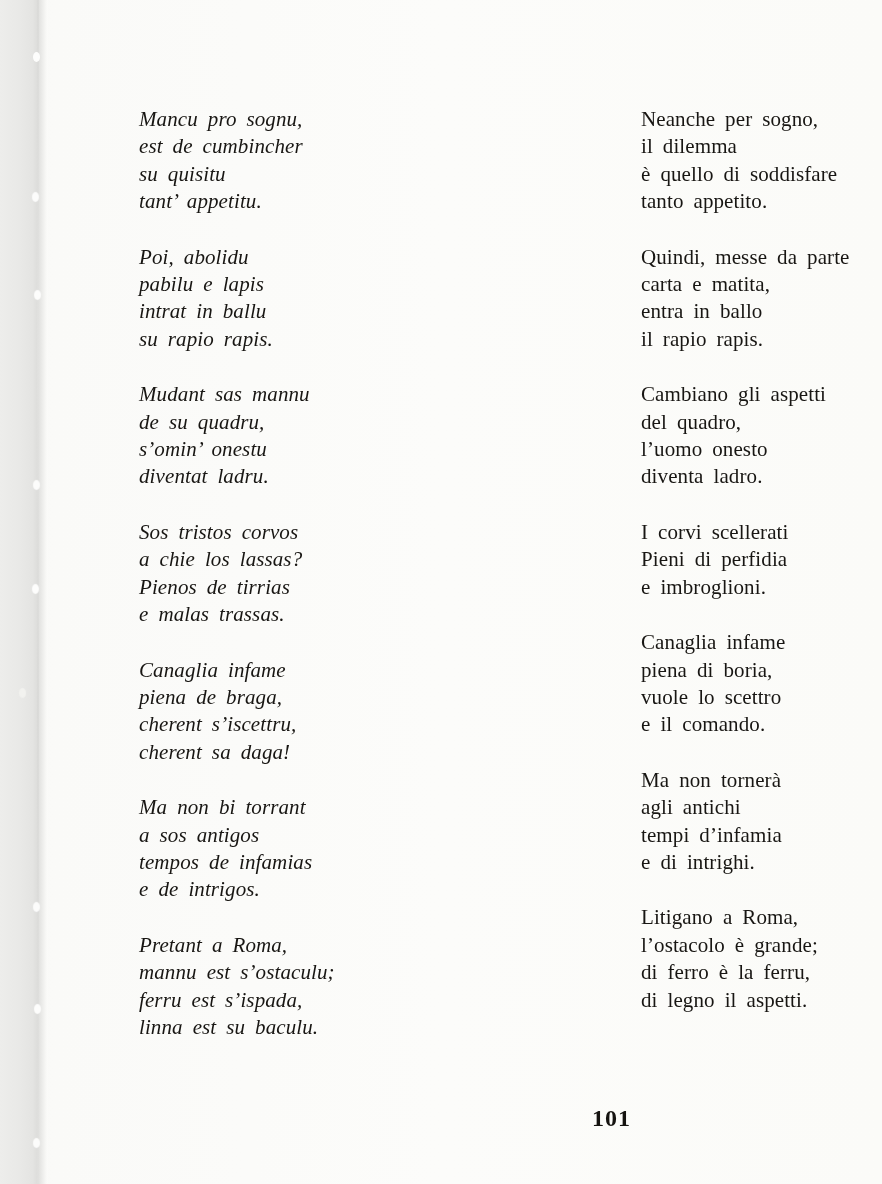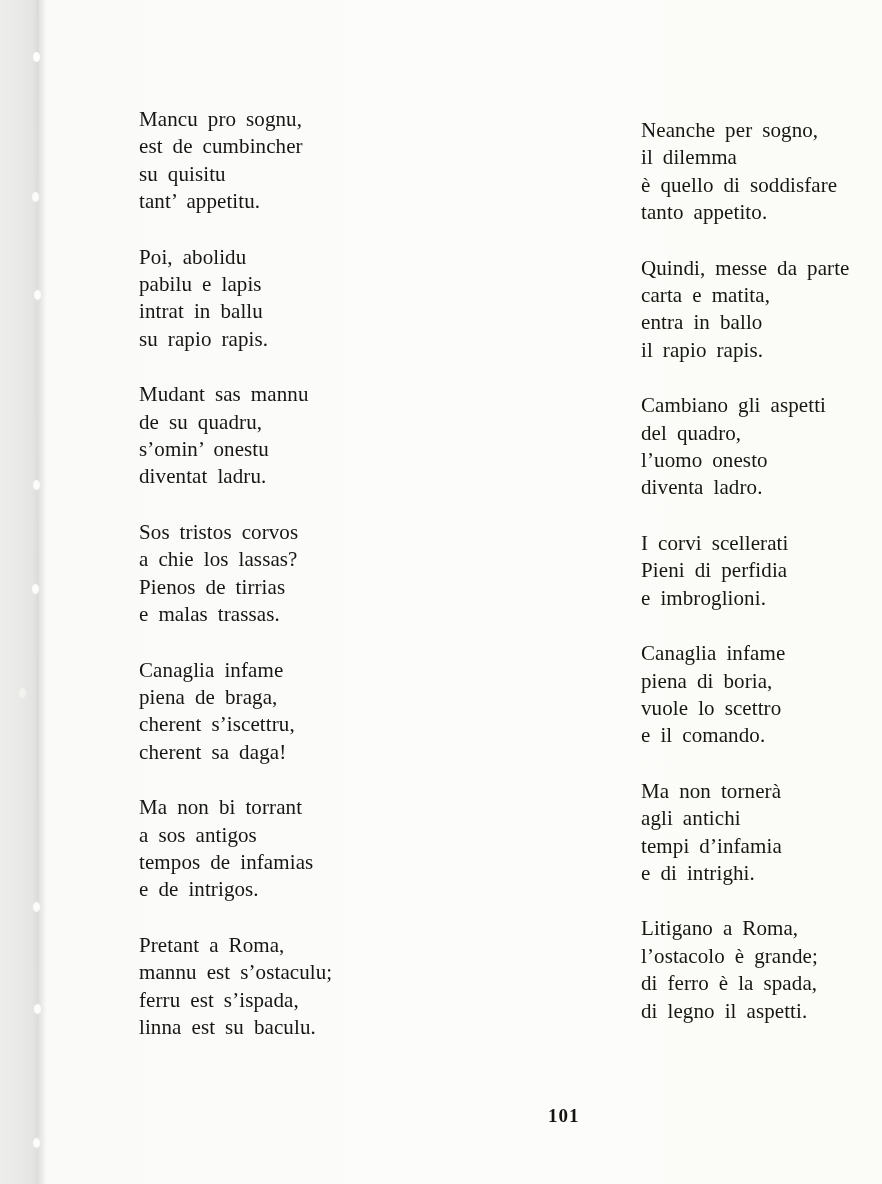--- a/index.html
+++ b/index.html
@@ -63,36 +63,36 @@
     position: absolute;
     top: 106px;
     left: 0;
     width: 100%;
   }
   .col {
     position: absolute;
     top: 0;
   }
   .col-sard { left: 139px; }
-  .col-ital { left: 641px; margin-top: 11px; }
+  .col-ital { left: 641px; }
   .stanza { margin-bottom: 28px; }
   .line {
     font-size: 21px;
     line-height: 27.4px;
     white-space: nowrap;
     word-spacing: 0.22em;
     letter-spacing: 0.1px;
   }
-  .col-sard .line { }
+  .col-sard .line { font-style: italic; }
   .col-ital .line { font-style: normal; }
   .page-number {
     position: absolute;
-    left: 548px;
+    left: 592px;
     top: 1105px;
-    font-size: 19px;
+    font-size: 24px;
     font-weight: bold;
     letter-spacing: 1px;
     color: #151310;
   }
 </style>
 </head>
 <body>
 
 <div class="page">
   <div class="gutter">
@@ -177,20 +177,20 @@
         </div>
         <div class="stanza">
           <div class="line">Ma non tornerà</div>
           <div class="line">agli antichi</div>
           <div class="line">tempi d’infamia</div>
           <div class="line">e di intrighi.</div>
         </div>
         <div class="stanza">
           <div class="line">Litigano a Roma,</div>
           <div class="line">l’ostacolo è grande;</div>
-          <div class="line">di ferro è la spada,</div>
+          <div class="line">di ferro è la ferru,</div>
           <div class="line">di legno il aspetti.</div>
         </div>
       </div>
   </main>
 
   <div class="page-number">101</div>
 </div>
 
 </body></html>

